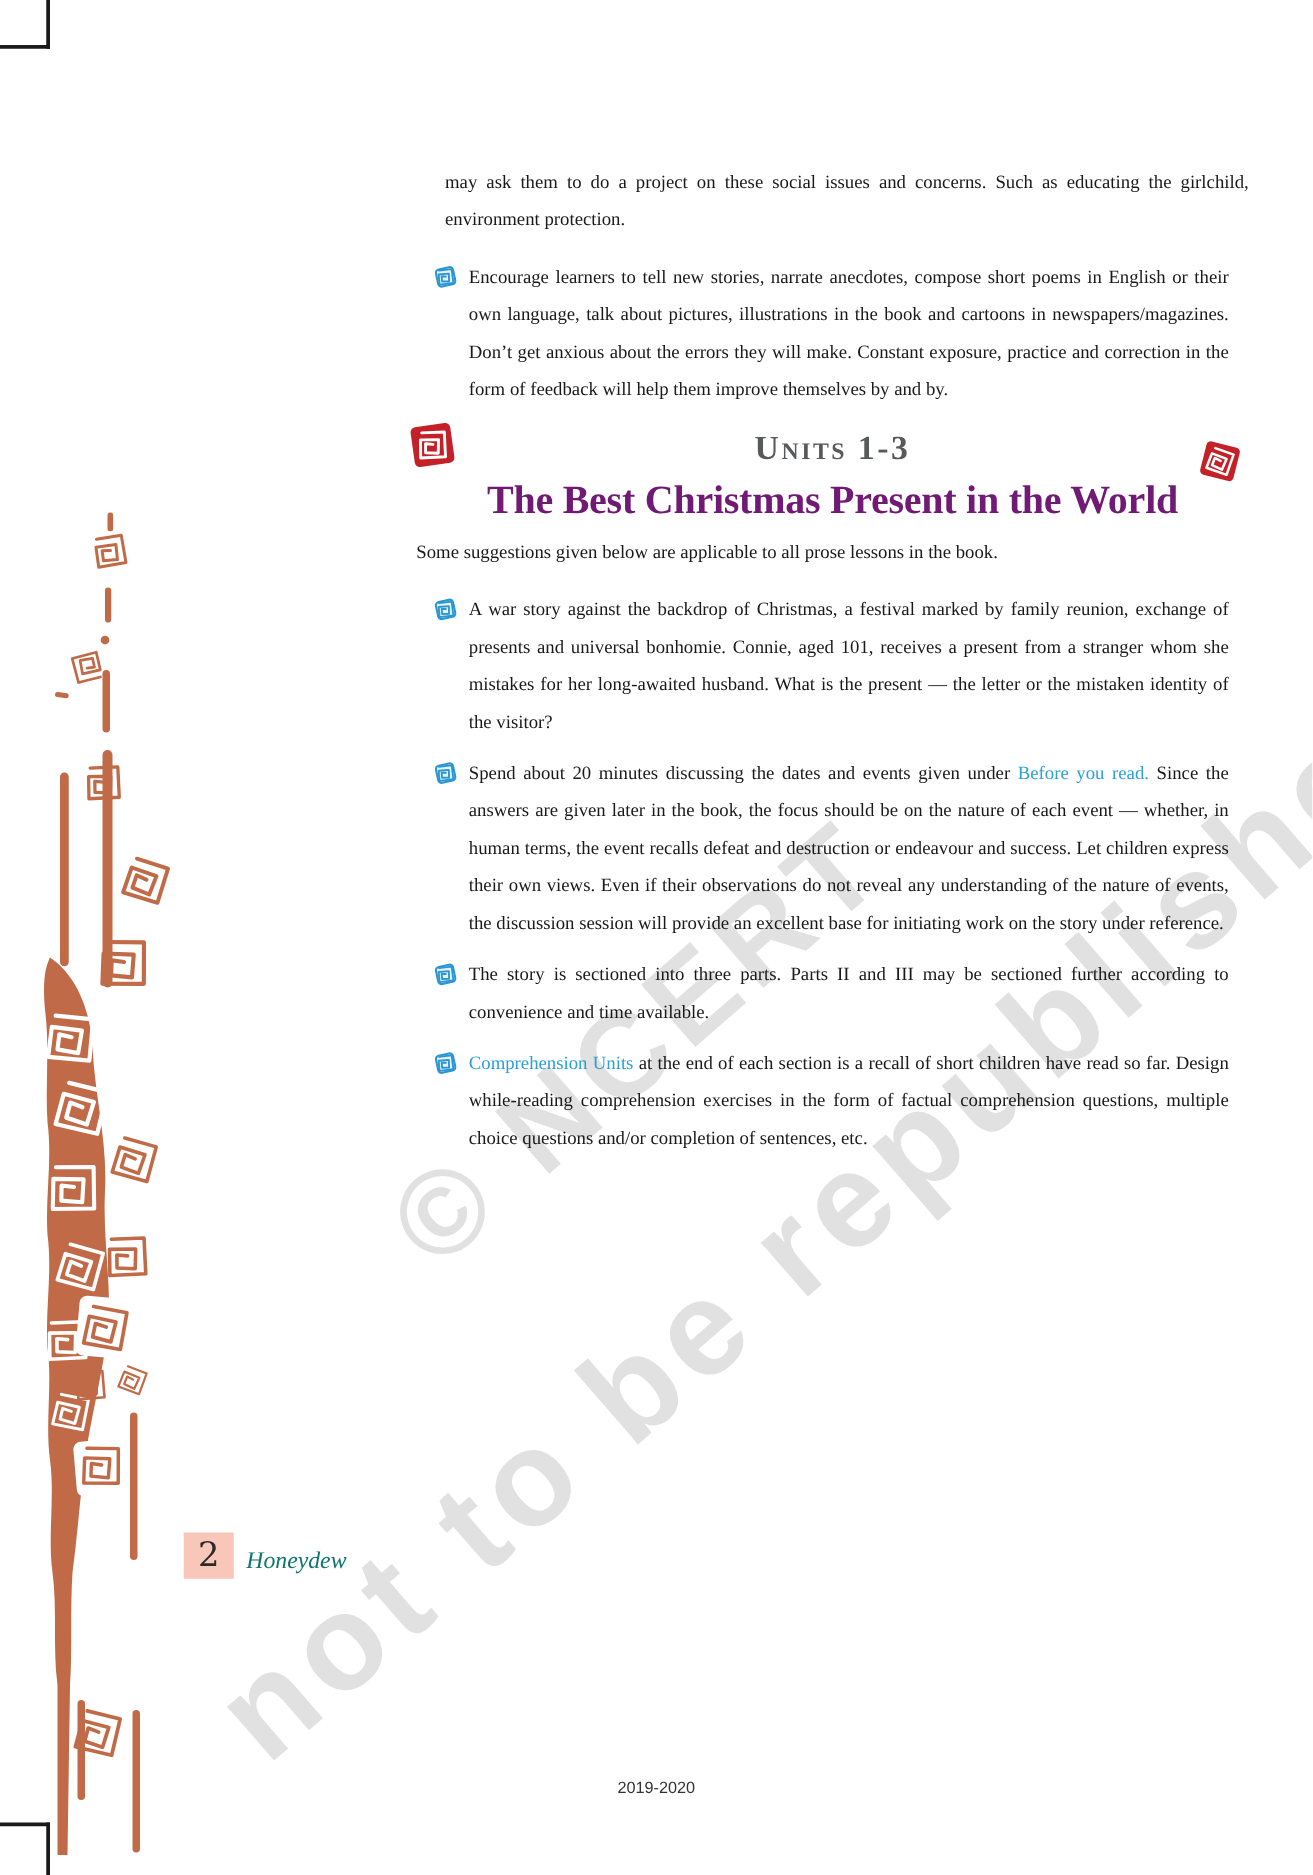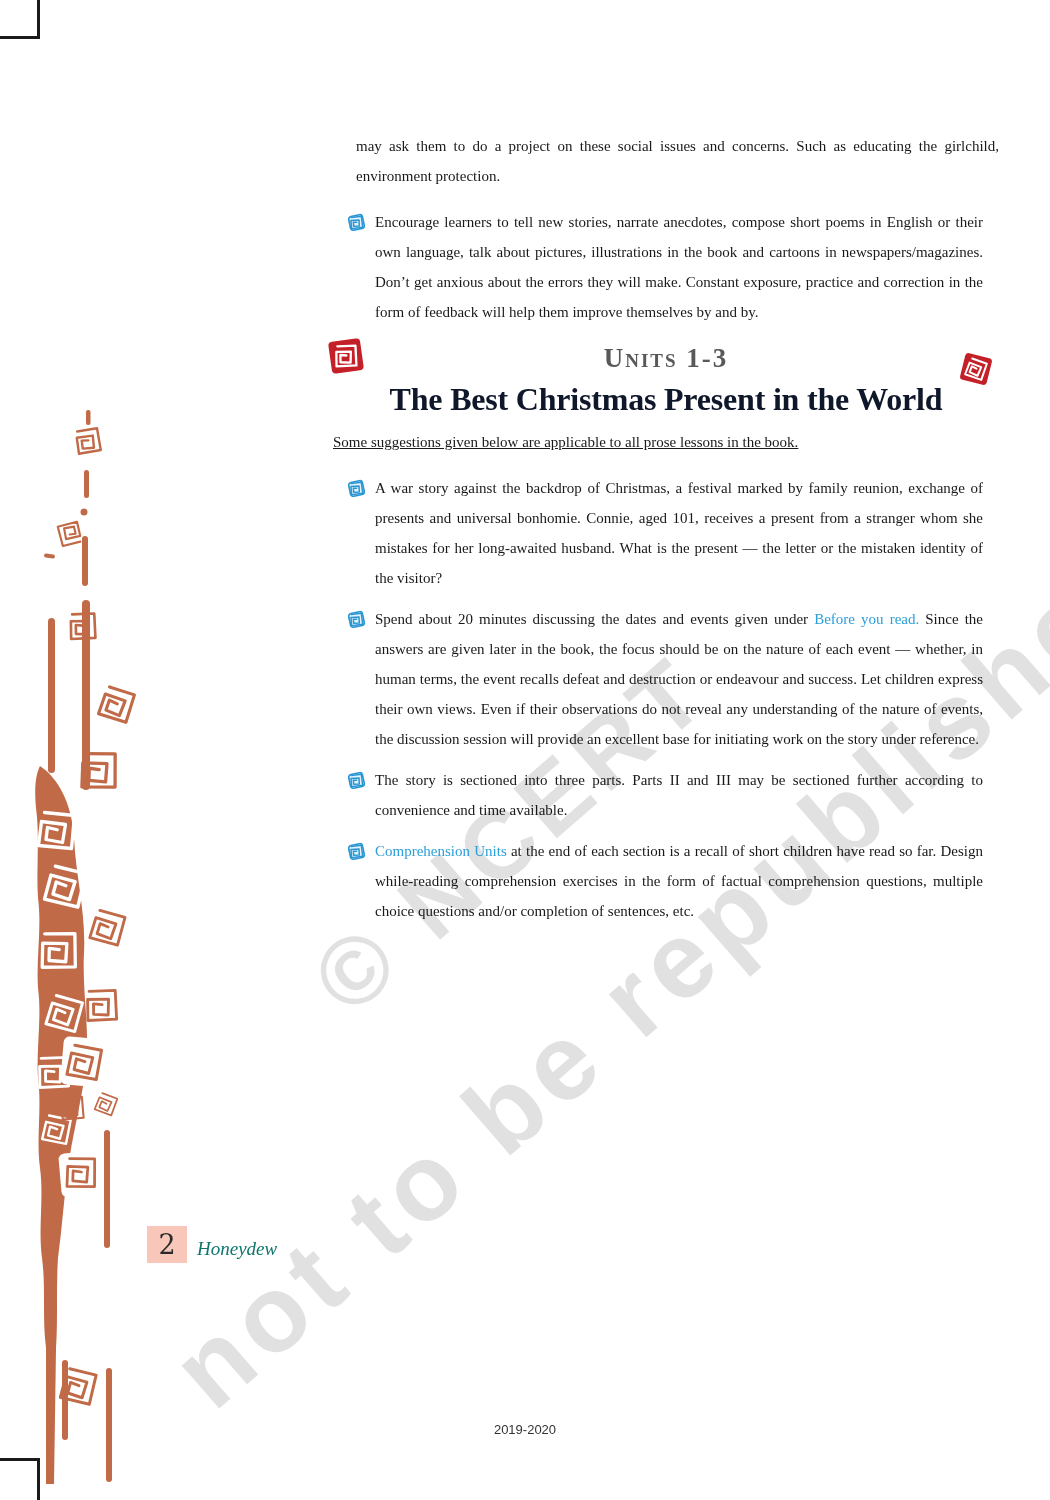--- a/index.html
+++ b/index.html
@@ -25,26 +25,26 @@
   .content p, .content li { font-size:15px; line-height:30px; text-align:justify; margin:0; }
   p.cont { margin-left:23px; margin-bottom:9px; }
   ul.blist { list-style:none; margin:16px; padding:0; }
   ul.blist li { position:relative; padding-left:26px; margin-bottom:11px; }
   .bullet-ic { position:absolute; left:-2px; top:5px; width:19px; height:19px; }
   .blue { color:#2b9fd9; }
   
   .unit-head { position:relative; text-align:center; margin:14px 0 8px 0; }
   .kicker { font-variant:small-caps; font-weight:bold; font-size:27px; letter-spacing:2px;
     color:#58595b; line-height:30px; }
-  .title { font-size:32px; font-weight:bold; color:#0f172a; margin:6px 0 0 0; line-height:40px;
+  .title { font-size:32px; font-weight:bold; color:#701a75; margin:6px 0 0 0; line-height:40px;
     letter-spacing:-0.2px; }
   .decor { position:absolute; width:42px; height:42px; }
   .decor-left { left:-8px; top:-8px; }
   .decor-right { right:2px; top:8px; }
-  p.lead { margin-bottom:12px;text-decoration:underline; }
+  p.lead { margin-bottom:12px; }
   
   .page-badge { position:absolute; left:147px; top:1226px; width:40px; height:37px;
     background:#f8c7ba; z-index:2; text-align:center; }
   .page-badge span { font-size:27px; line-height:37px; color:#2a2a2a; font-family:"DejaVu Serif", serif; }
   .book-name { position:absolute; left:197px; top:1238px; font-style:italic; font-size:19px;
     color:#0f766e; z-index:2; }
   .footer { position:absolute; left:395px; top:1422px; width:260px; text-align:center;
     font-family:"Liberation Sans", sans-serif; font-size:13px; color:#333; z-index:2; }
 </style>
 </head>

